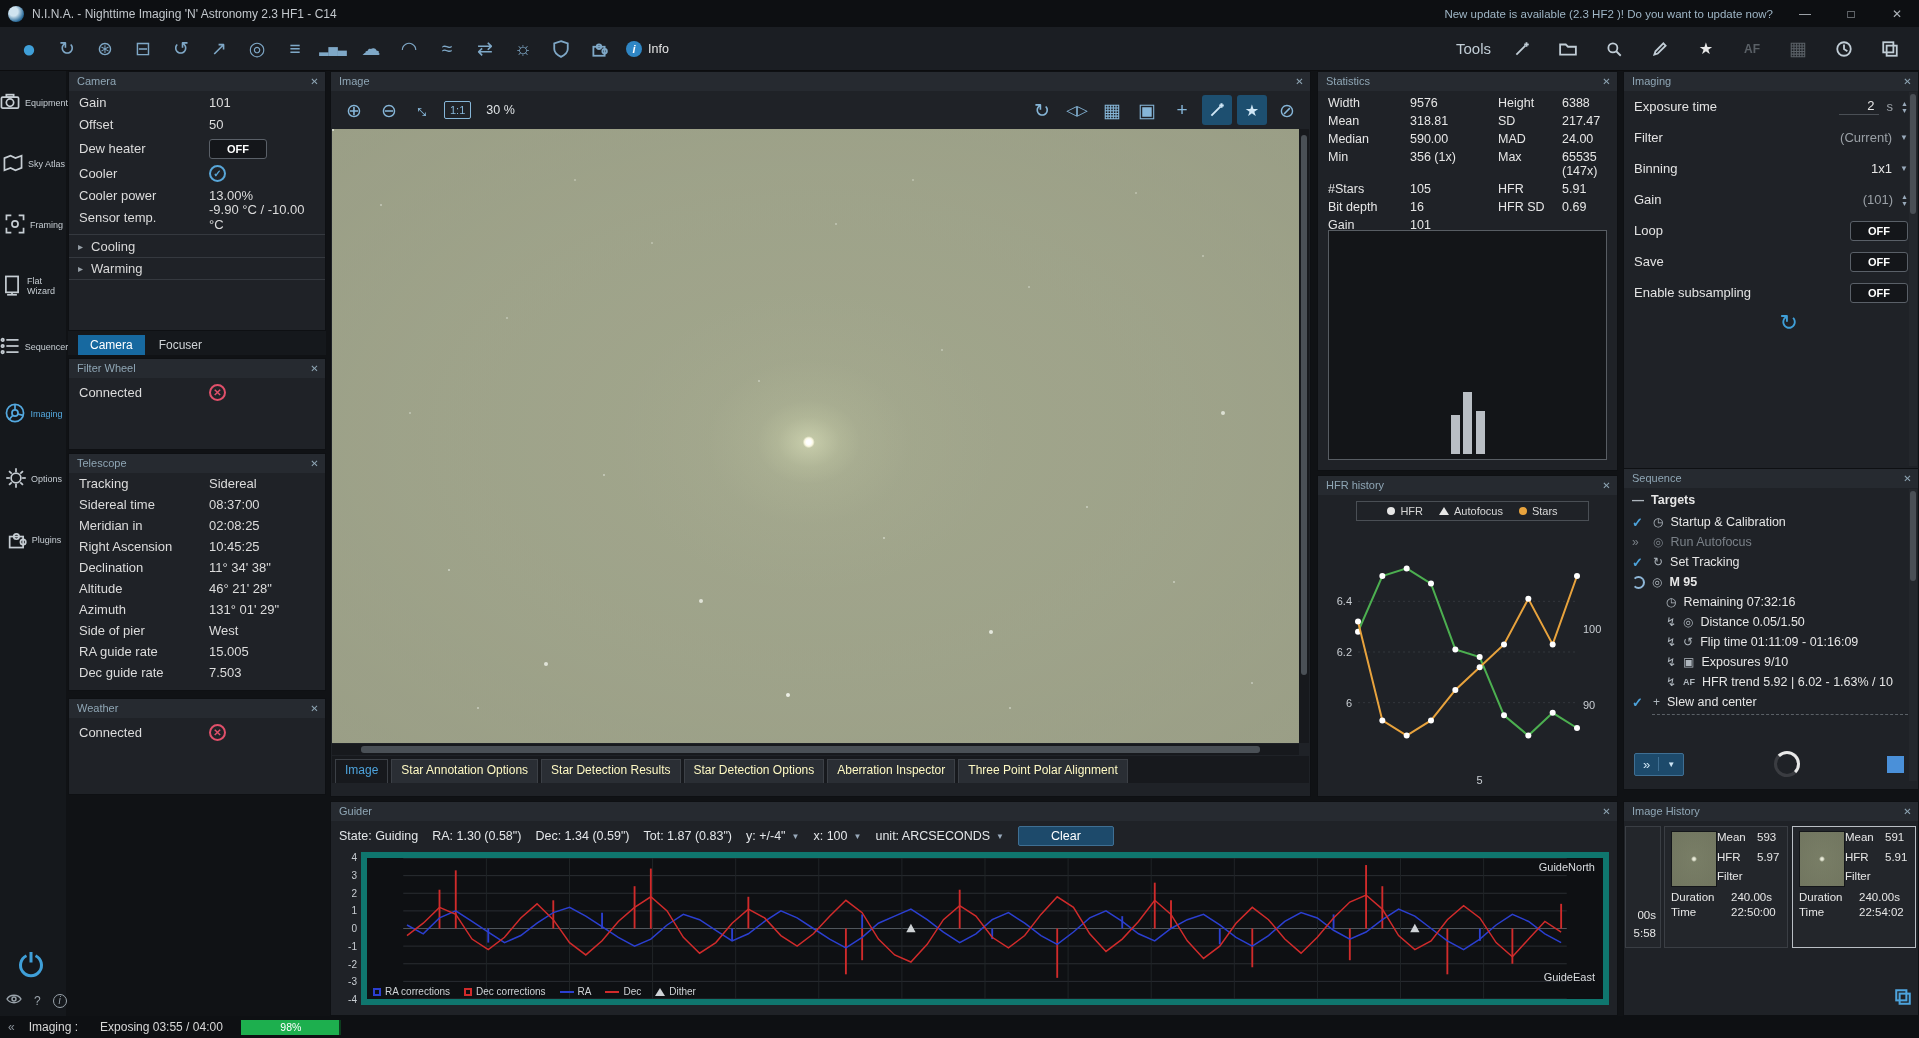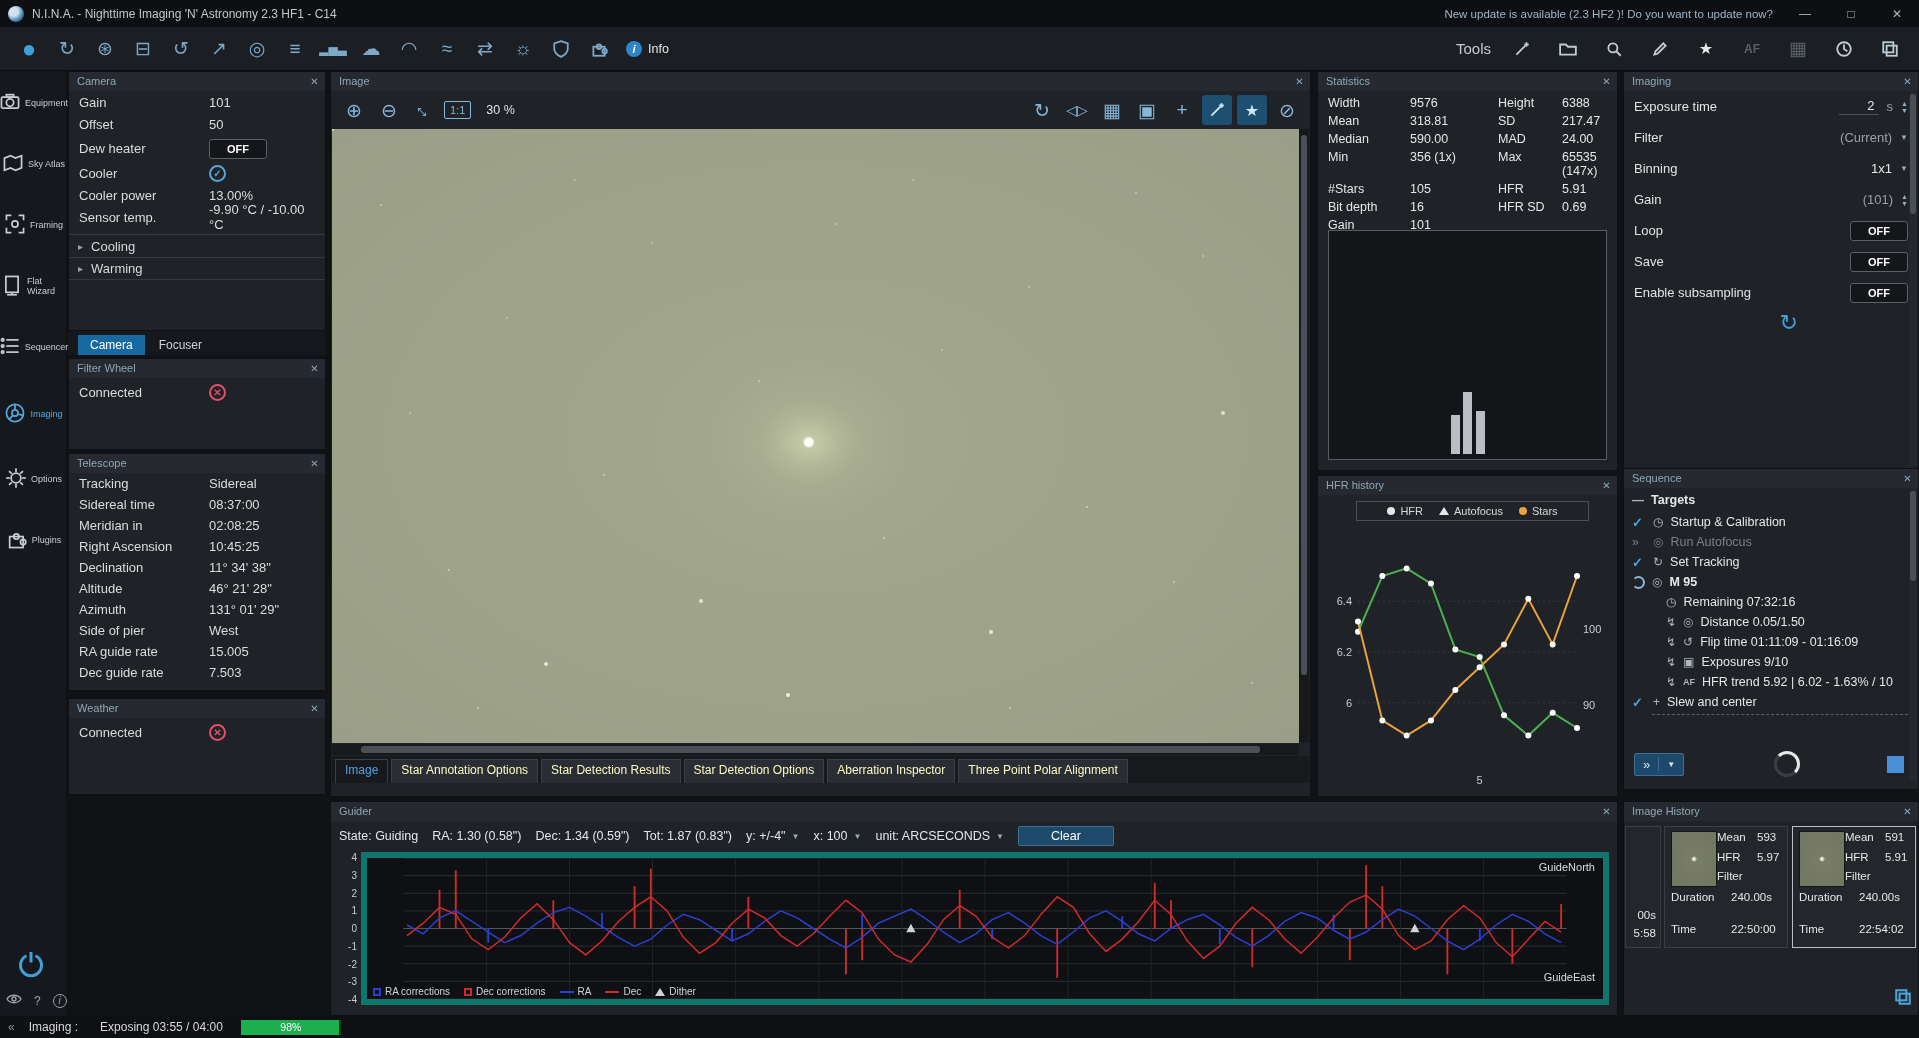--- a/index.html
+++ b/index.html
@@ -117,21 +117,21 @@
 .seqbottom{position:absolute;left:10px;bottom:12px;right:14px;display:flex;align-items:center;}
 .runbtn{background:#1d4a6b;border:1px solid #3f6f93;color:#cfe6f5;display:flex;align-items:center;padding:3px 8px;gap:8px;border-radius:2px;cursor:pointer;}
 .runbtn .sep{width:1px;height:14px;background:#3f6f93;}
 .spin{width:26px;height:26px;border-radius:50%;border:3px solid rgba(255,255,255,.12);border-top-color:#e8e8e8;border-right-color:#e8e8e8;margin-left:90px;animation:rot 1.4s linear infinite;}
 @keyframes rot{to{transform:rotate(360deg);}}
 .stopsq{width:17px;height:17px;background:#4a90d9;margin-left:auto;cursor:pointer;}
 
 .hitem{position:absolute;top:24px;height:122px;background:#23262b;border:1px solid #3a3e44;font-size:11.5px;}
 .higrid{display:grid;grid-template-columns:46px 40px 1fr;padding:4px 6px 0;row-gap:3px;}
 .hthumb{grid-row:1 / span 3;width:46px;height:56px;background:radial-gradient(circle 3px at 50% 50%, #e8ead8 0 40%, rgba(180,186,150,.5) 100%),radial-gradient(ellipse at 50% 50%, #3d4136, #2e3129);border:1px solid #14161a;}
-.hbot{display:grid;grid-template-columns:60px 1fr;padding:4px 6px;row-gap:20px;}
+.hbot{display:grid;grid-template-columns:60px 1fr;padding:4px 6px;row-gap:3px;}
 .histblue{position:absolute;right:6px;bottom:6px;color:#4da3dc;}
 .histblue svg{stroke:#4da3dc;fill:none;stroke-width:1.8;}
 
 .statusbar{position:absolute;left:0;top:1016px;width:1919px;height:22px;background:#0e1013;display:flex;align-items:center;font-size:12px;color:#d8d8d8;}
 .progress{position:relative;width:100px;height:15px;background:#0c3d1e;margin-left:18px;}
 .progress .fill{position:absolute;left:0;top:0;bottom:0;background:#1daf4e;}
 .progress .ptxt{position:absolute;left:0;right:0;top:1px;text-align:center;font-size:10.5px;color:#fff;}
 text{font-family:"Liberation Sans",sans-serif;}
 </style>
 </head>

